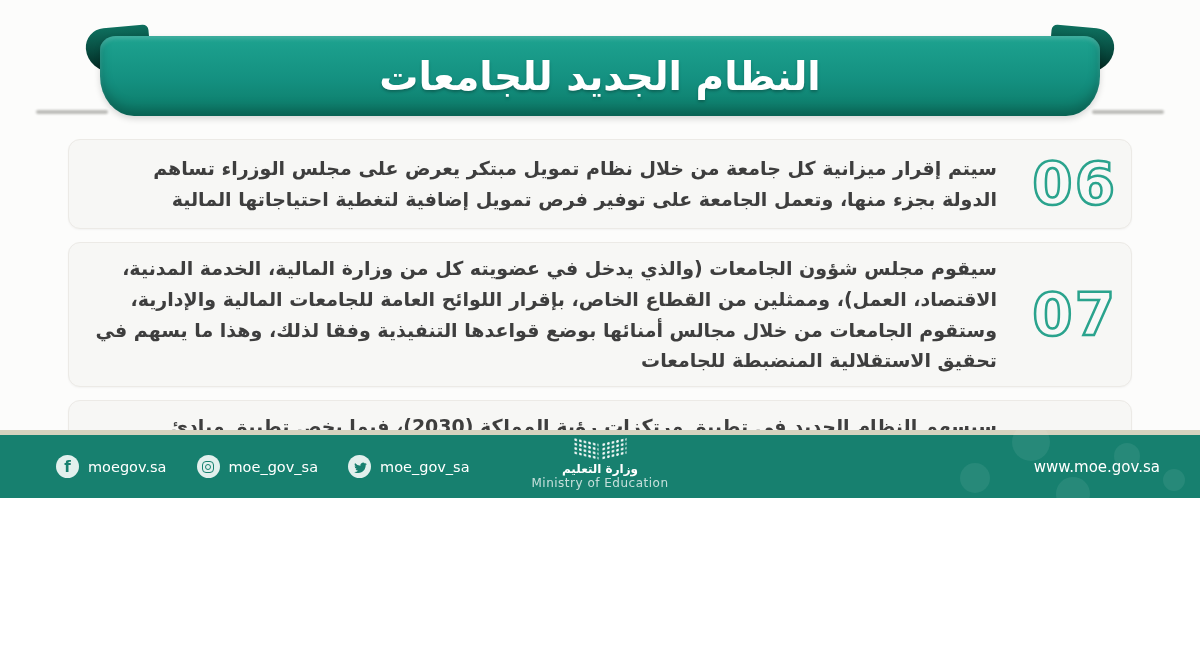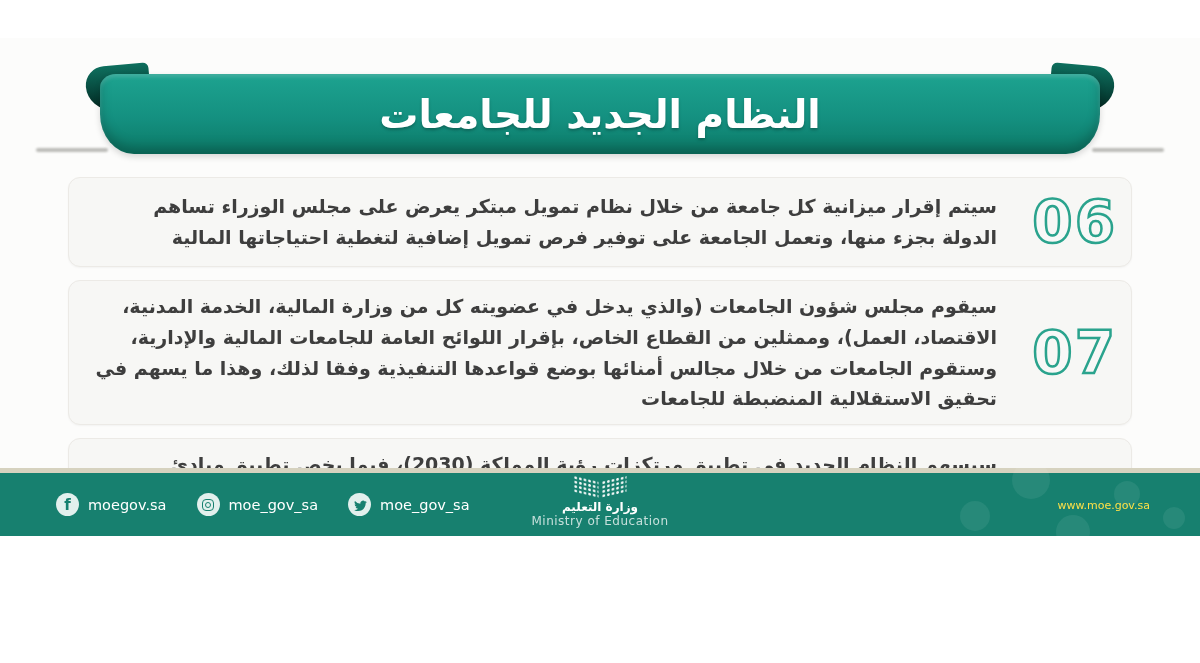--- a/index.html
+++ b/index.html
@@ -1,19 +1,19 @@
 <!DOCTYPE html>
 <html lang="ar"><head>
 <meta charset="utf-8">
 <style>
   * { margin:0; padding:0; box-sizing:border-box; }
   html,body { background:#ffffff; }
   .page {
     position:relative; width:1200px; height:498px; overflow:hidden;
-    background:#fcfcfb; font-family:"DejaVu Sans", sans-serif;margin-top:38px;
+    background:#fcfcfb; font-family:"DejaVu Sans", sans-serif;
   }
 
   
   .ribbon-wrap { position:absolute; top:36px; left:100px; width:1000px; height:80px; }
   .ribbon-bar {
     position:absolute; inset:0; z-index:2;
     background:linear-gradient(180deg,#1da390 0%,#149080 55%,#0c7a67 100%);
     border-radius:16px 16px 34px 34px / 14px 14px 40px 40px;
     box-shadow: inset 0 -7px 12px rgba(0,0,0,0.22), inset 0 3px 4px rgba(255,255,255,0.18), 0 3px 6px rgba(0,0,0,0.15);
   }
@@ -69,22 +69,22 @@
   .ministry { position:absolute; left:50%; transform:translateX(-50%); top:7px; text-align:center; color:#fff; z-index:2; }
   .logo-dots-row { display:flex; gap:3px; justify-content:center; margin-bottom:3px; }
   .wing { width:25px; height:17px;
     background-image:radial-gradient(circle, rgba(255,255,255,0.95) 1.1px, transparent 1.5px);
     background-size:4.6px 4.4px; }
   .wing-left { transform:skewY(13deg) translateY(-2px); }
   .wing-right { transform:skewY(-13deg) translateY(-2px); }
   .ministry-ar { font-size:12px; font-weight:700; letter-spacing:1px; }
   .ministry-en { font-size:12px; opacity:0.75; letter-spacing:0.5px; }
 
-  .website { position:absolute; right:50px; top:50%; transform:translateY(-50%);
-    color:#fde047; font-size:11px; z-index:2; cursor:pointer; }
+  .website { position:absolute; right:40px; top:50%; transform:translateY(-50%);
+    color:#ffffff; font-size:15px; z-index:2; cursor:pointer; }
   .deco { position:absolute; border-radius:50%; background:rgba(255,255,255,0.07); z-index:1; }
 </style>
 </head>
 <body>
 
 <div class="page">
 
   <div class="ribbon-wrap">
     <div class="shadow-line shadow-left"></div>
     <div class="shadow-line shadow-right"></div>

